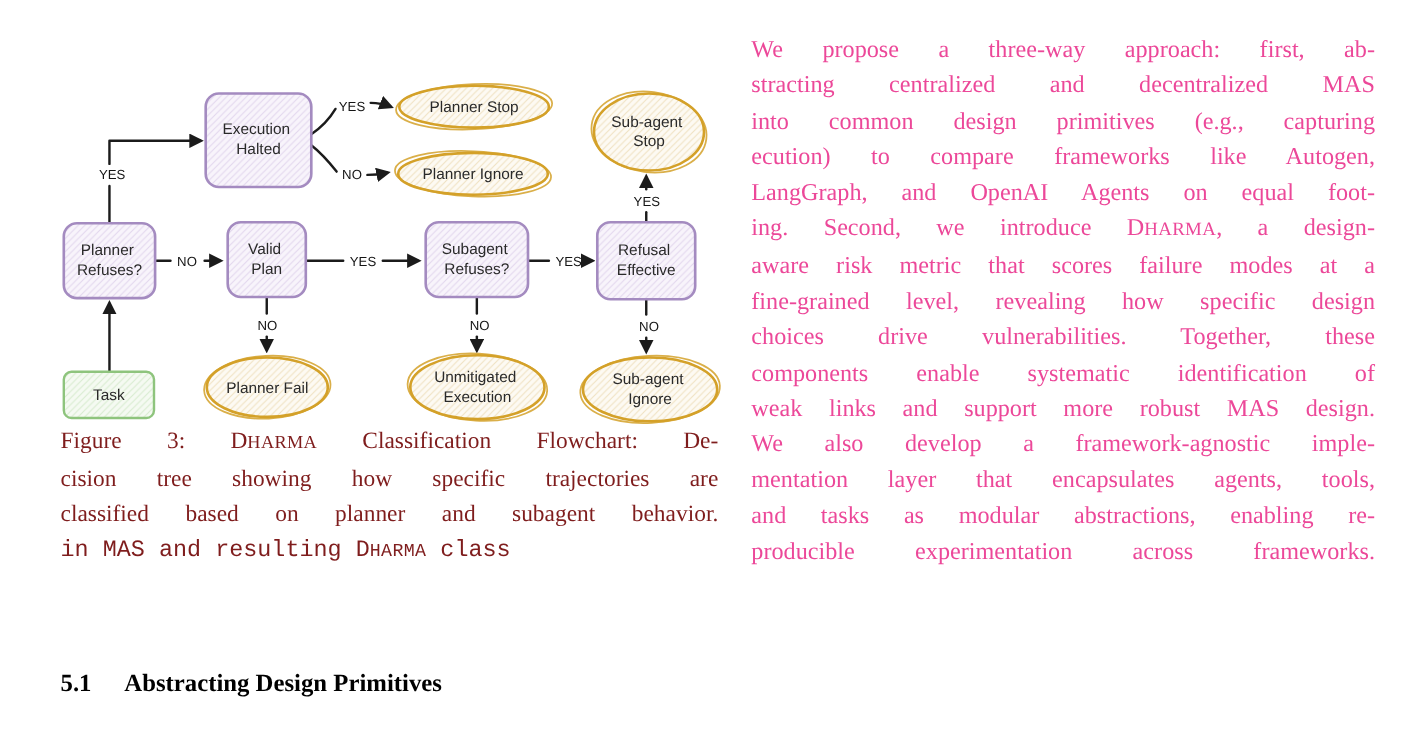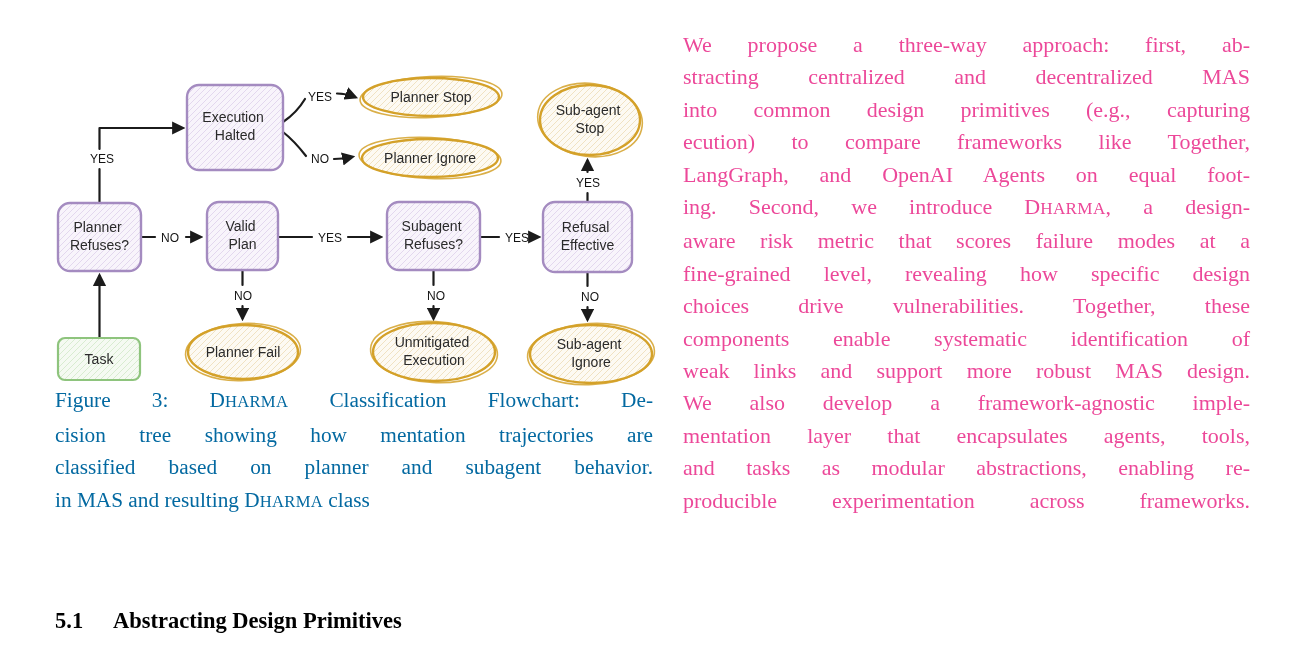--- a/index.html
+++ b/index.html
@@ -1,22 +1,22 @@
 <!DOCTYPE html>
 <html><head>
 <meta charset="utf-8">
 <style>
   html,body{margin:0;padding:0;background:#ffffff;}
   .page{position:relative;width:1298px;height:667px;background:#ffffff;overflow:hidden;
         font-family:"Liberation Serif",serif;color:#0b0b0b;}
   .figure-svg{position:absolute;left:0;top:0;}
   .caption{position:absolute;left:55px;top:384px;width:598px;
-           font-size:21.3px;line-height:32.5px;color:#0369a1;}
+           font-size:21.3px;line-height:32.5px;color:#7f1d1d;}
   .jline{text-align:justify;text-align-last:justify;white-space:normal;}
-  .jline.last{text-align-last:left;}
+  .jline.last{text-align-last:left;font-family:Liberation Mono, monospace;}
   .body-col{position:absolute;left:683px;top:29px;width:567px;
             font-size:22px;line-height:32.4px;color:#ec4899;}
   .heading{position:absolute;left:55px;top:608px;font-weight:bold;font-size:22.5px;color:#000;}
   .heading .num{display:inline-block;width:58px;}
   .sc{font-size:0.78em;letter-spacing:0.3px;}
   svg text{font-family:"Liberation Sans",sans-serif;}
   .node-label{font-size:14px;fill:#2a2a2a;}
   .edge-label{font-size:12px;fill:#141414;}
   .edge-path{fill:none;stroke:#1b1b1b;stroke-width:2.2;stroke-linecap:round;stroke-linejoin:round;}
 </style>
@@ -174,34 +174,34 @@
       <ellipse cx="591" cy="354" rx="63.5" ry="30.5" fill="none" stroke-width="1.6" opacity="0.85" transform="rotate(-3 591 354)" stroke="#d4a129"></ellipse>
       <text class="node-label" text-anchor="middle">
         <tspan x="591" y="349">Sub-agent</tspan>
         <tspan x="591" y="367">Ignore</tspan>
       </text>
     </g>
   </svg>
 
   <div class="caption">
     <div class="jline sc-host">Figure 3: D<span class="sc">HARMA</span> Classification Flowchart: De-</div>
-    <div class="jline sc-host">cision tree showing how mentation trajectories are</div>
+    <div class="jline sc-host">cision tree showing how specific trajectories are</div>
     <div class="jline sc-host">classified based on planner and subagent behavior.</div>
     <div class="jline last sc-host">in MAS and resulting D<span class="sc">HARMA</span> class</div>
   </div>
 
   <div class="heading">
     <span class="num">5.1</span><span>Abstracting Design Primitives</span>
   </div>
 
   <div class="body-col">
     <div class="jline sc-host">We propose a three-way approach: first, ab-</div>
     <div class="jline sc-host">stracting centralized and decentralized MAS</div>
     <div class="jline sc-host">into common design primitives (e.g., capturing</div>
-    <div class="jline sc-host">ecution) to compare frameworks like Together,</div>
+    <div class="jline sc-host">ecution) to compare frameworks like Autogen,</div>
     <div class="jline sc-host">LangGraph, and OpenAI Agents on equal foot-</div>
     <div class="jline sc-host">ing. Second, we introduce D<span class="sc">HARMA</span>, a design-</div>
     <div class="jline sc-host">aware risk metric that scores failure modes at a</div>
     <div class="jline sc-host">fine-grained level, revealing how specific design</div>
     <div class="jline sc-host">choices drive vulnerabilities. Together, these</div>
     <div class="jline sc-host">components enable systematic identification of</div>
     <div class="jline sc-host">weak links and support more robust MAS design.</div>
     <div class="jline sc-host">We also develop a framework-agnostic imple-</div>
     <div class="jline sc-host">mentation layer that encapsulates agents, tools,</div>
     <div class="jline sc-host">and tasks as modular abstractions, enabling re-</div>

